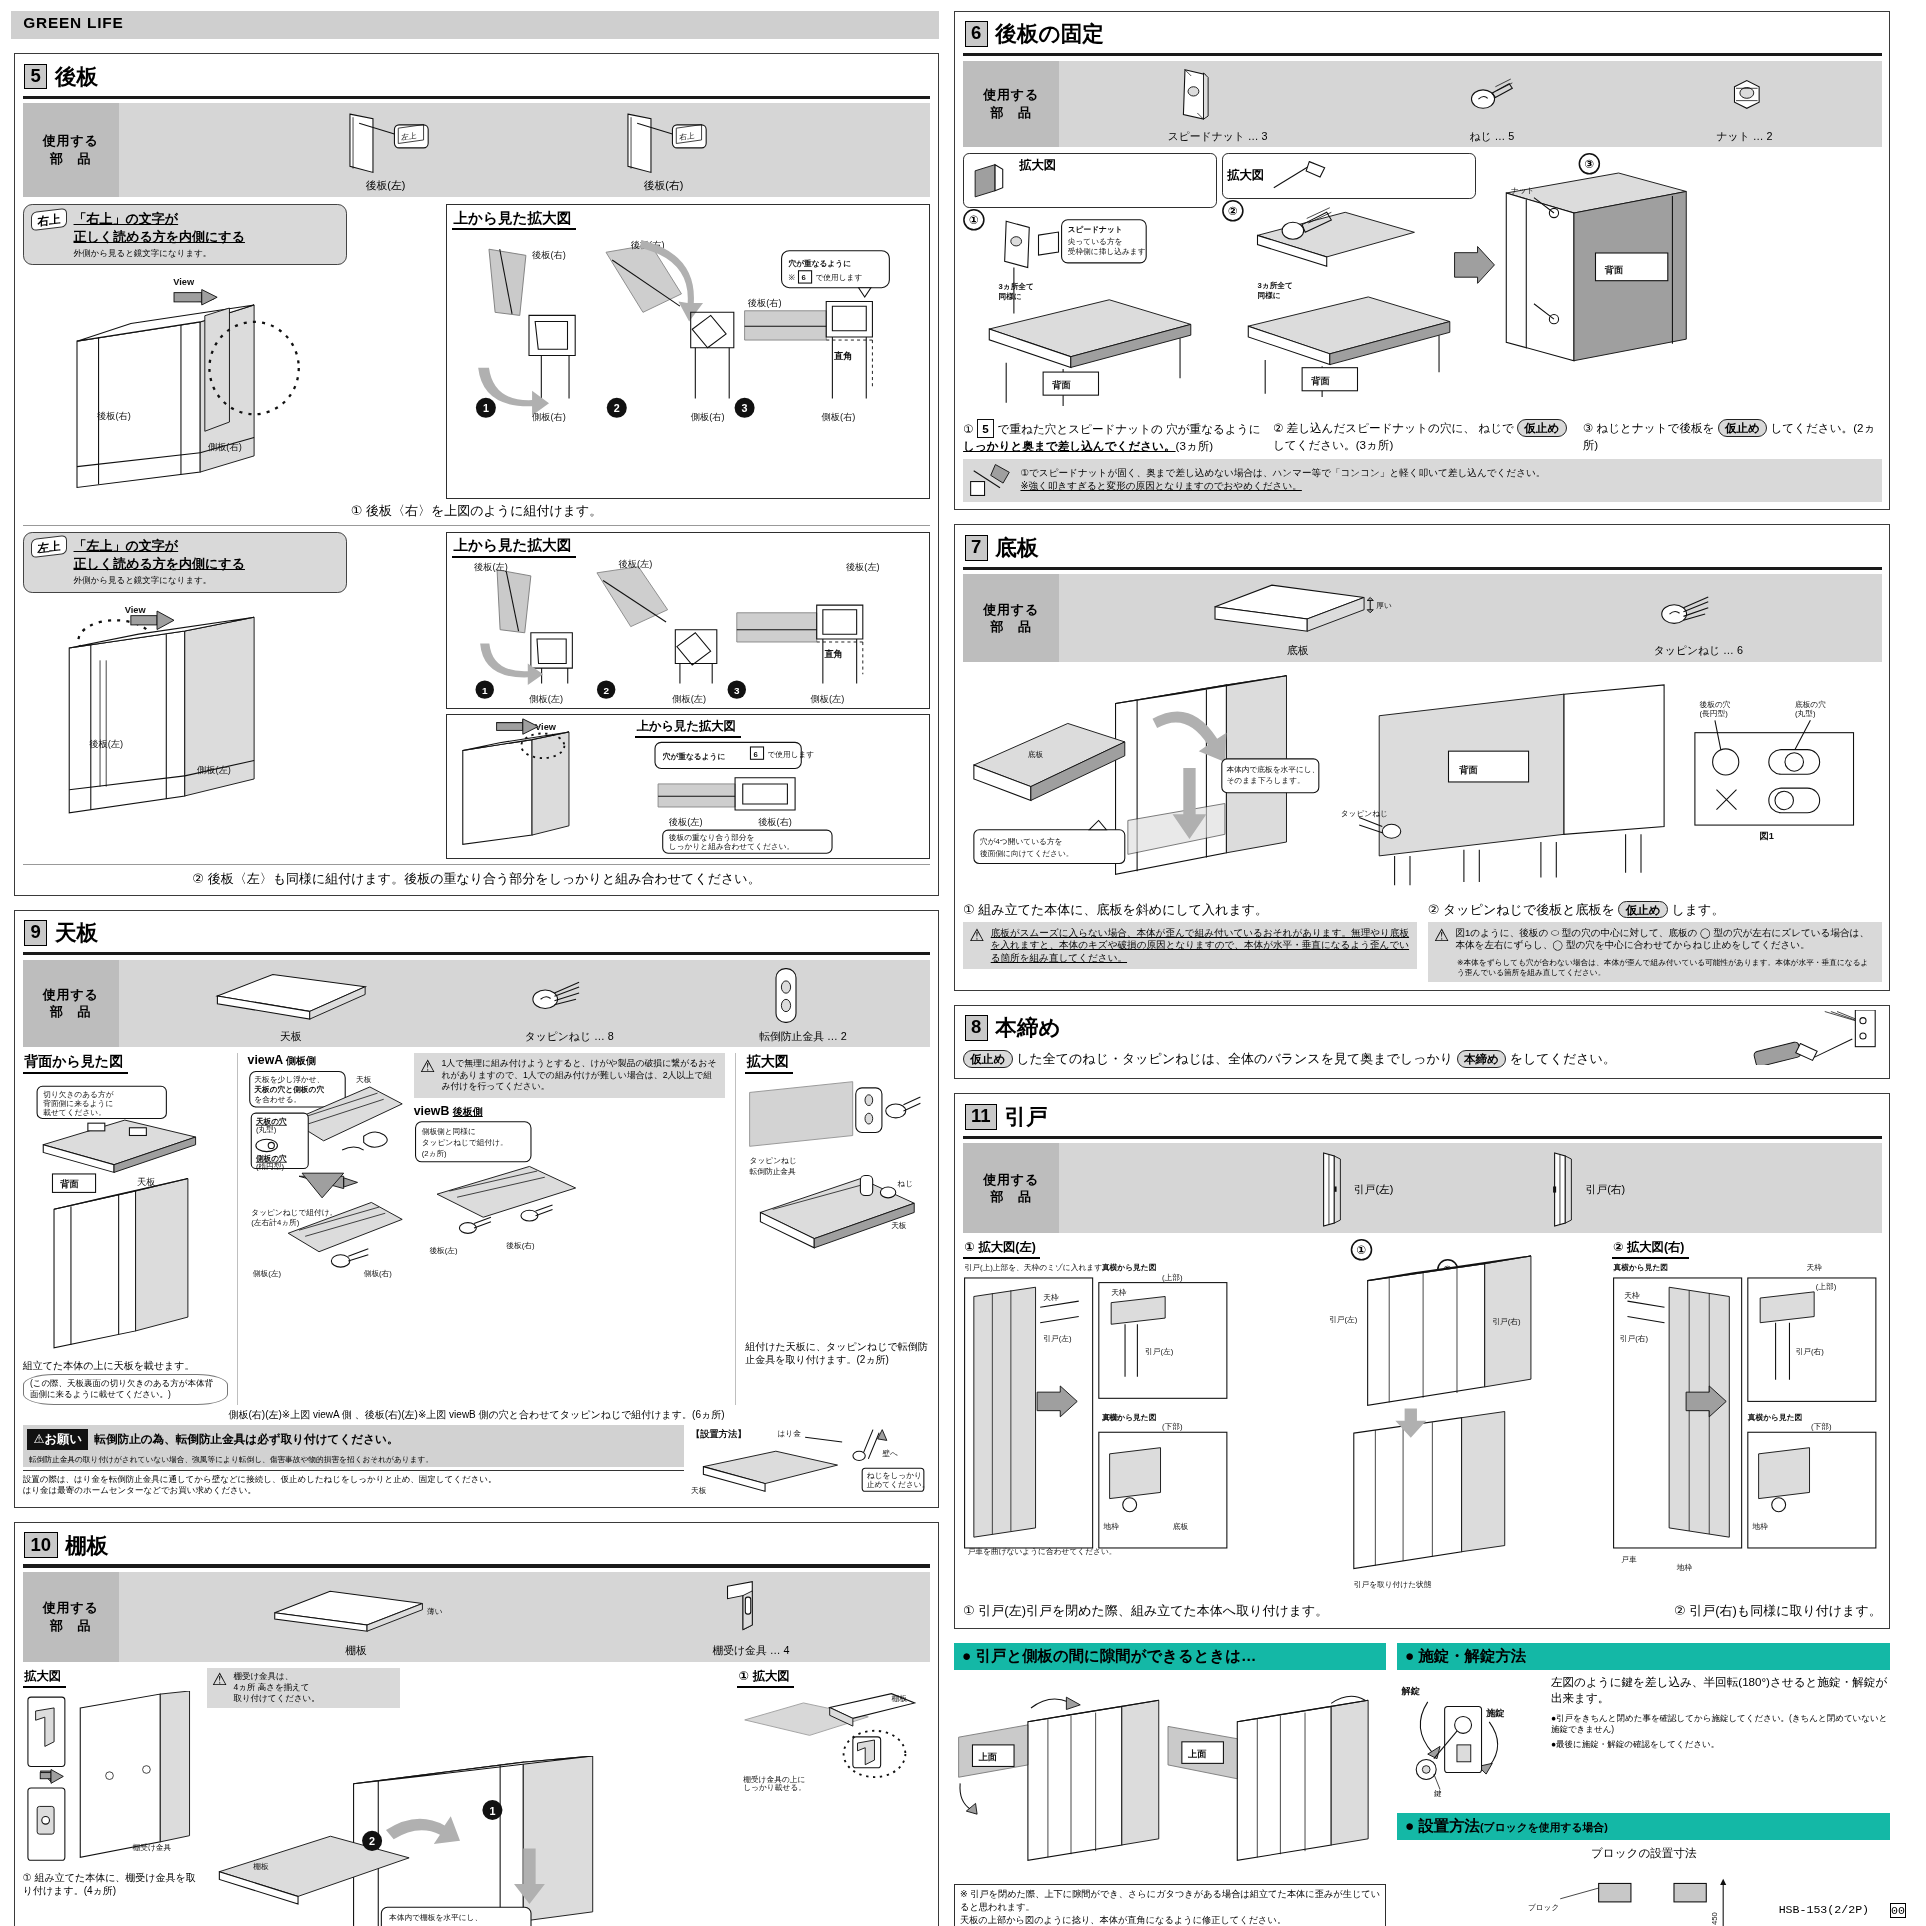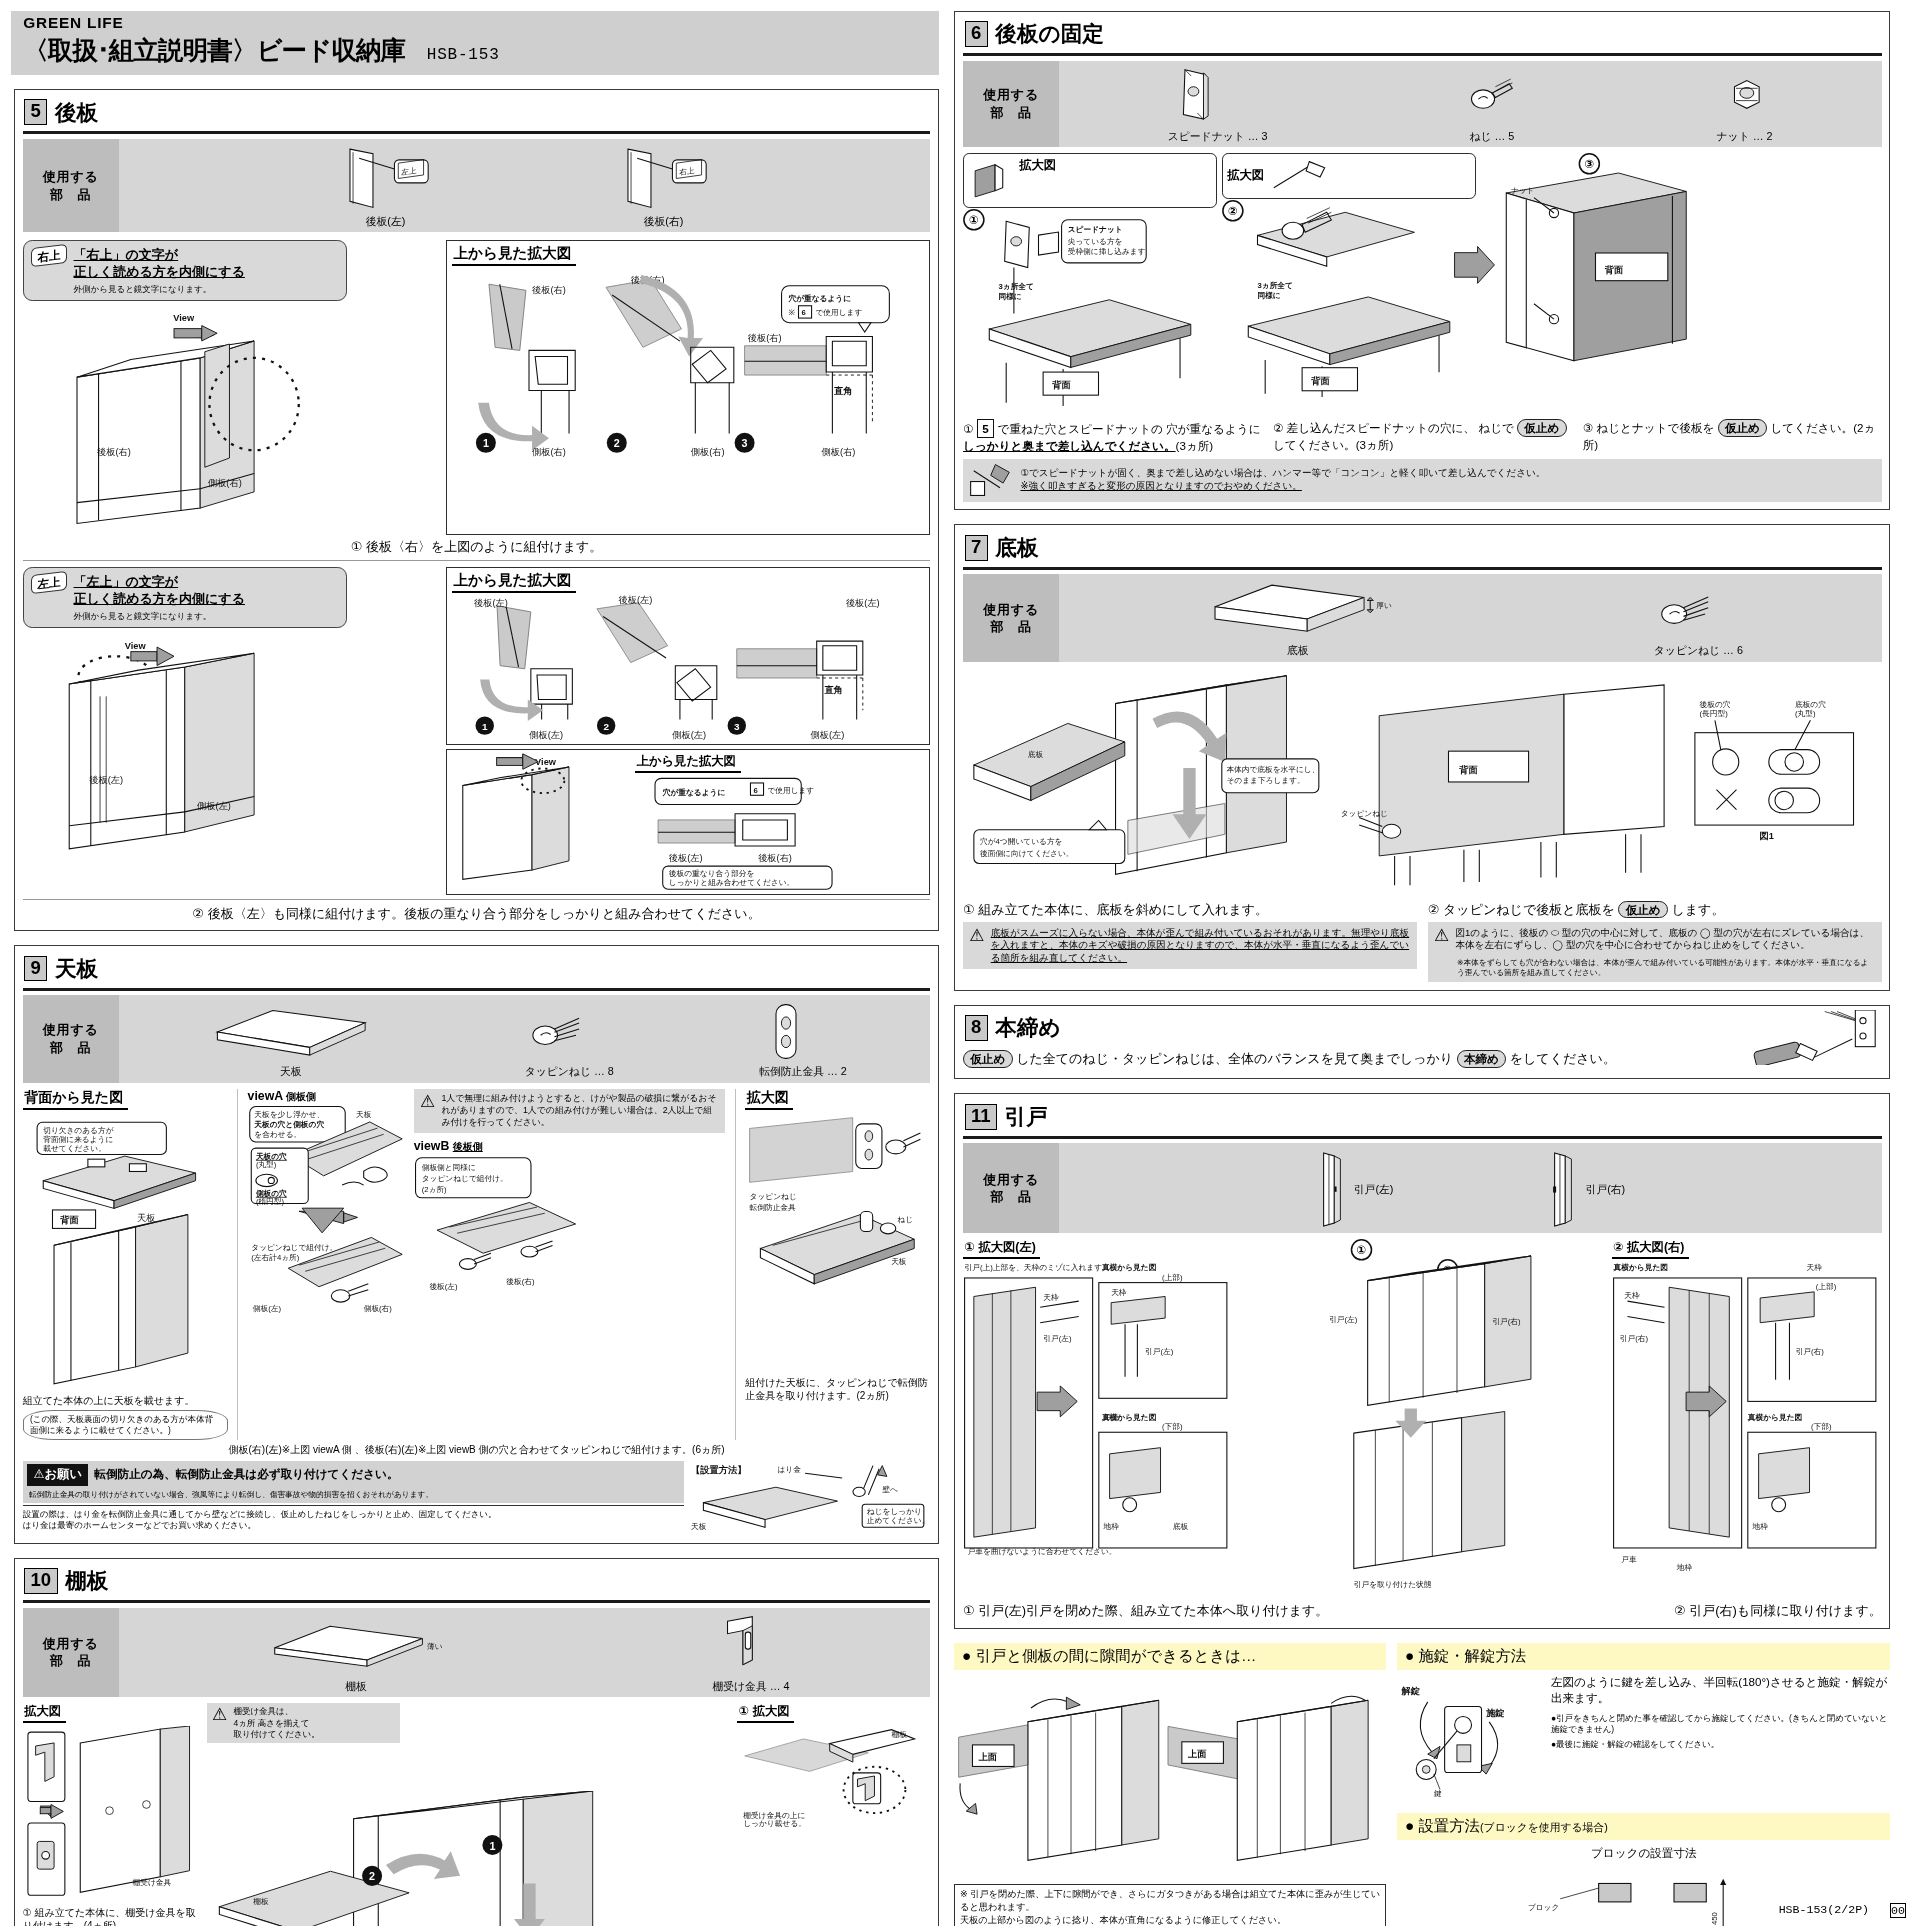--- a/index.html
+++ b/index.html
@@ -68,21 +68,21 @@
     transform:skewY(-7deg);
   }
   .bold-u { font-weight:bold; text-decoration:underline; }
   .u { text-decoration:underline; }
   .framebox { border:1.5px solid #2e2e2e; background:#fff; padding:3.1px 4.6px; }
   .hdr-tab {
     display:inline-block; font-size:14.6px; font-weight:bold;
     border-bottom:2.3px solid #000; padding:0 4.6px 0.8px 1.5px;
   }
   .bullet-hdr {
-    background:#fef9c3; font-size:15.4px; font-weight:normal;
+    background:#14b8a6; font-size:15.4px; font-weight:bold;
     padding:3.1px 7.7px;
   }
   .warn {
     background:#d9d9d9; display:flex; gap:6.2px; align-items:flex-start;
     padding:4.6px 6.2px; font-size:9.6px; line-height:1.32;
   }
   .tri { font-size:17px; line-height:1; }
   .instr { font-size:13px; line-height:1.35; }
   .instr-sm { font-size:10px; line-height:1.32; }
   .tiny { font-size:8.5px; line-height:1.3; }
@@ -121,24 +121,20 @@
 </head>
 <body>
 
 <div class="page">
 <div class="cols">
 
   <div class="colL">
 
     <div class="masthead">
       <div class="brand">GREEN LIFE</div>
-      <div class="mast-row">
-        <div class="mast-title">〈取扱･組立説明書〉ビード収納庫</div>
-        <div class="mast-model">HSB-153</div>
-      </div>
     </div>
 
     <div class="step" style="flex:0 0 auto;">
       <div class="step-head">
         <div class="step-num">5</div>
         <div class="step-title">後板</div>
       </div>
       <div class="rule"></div>
 
       <div class="parts" style="margin-top:4.6px;">

